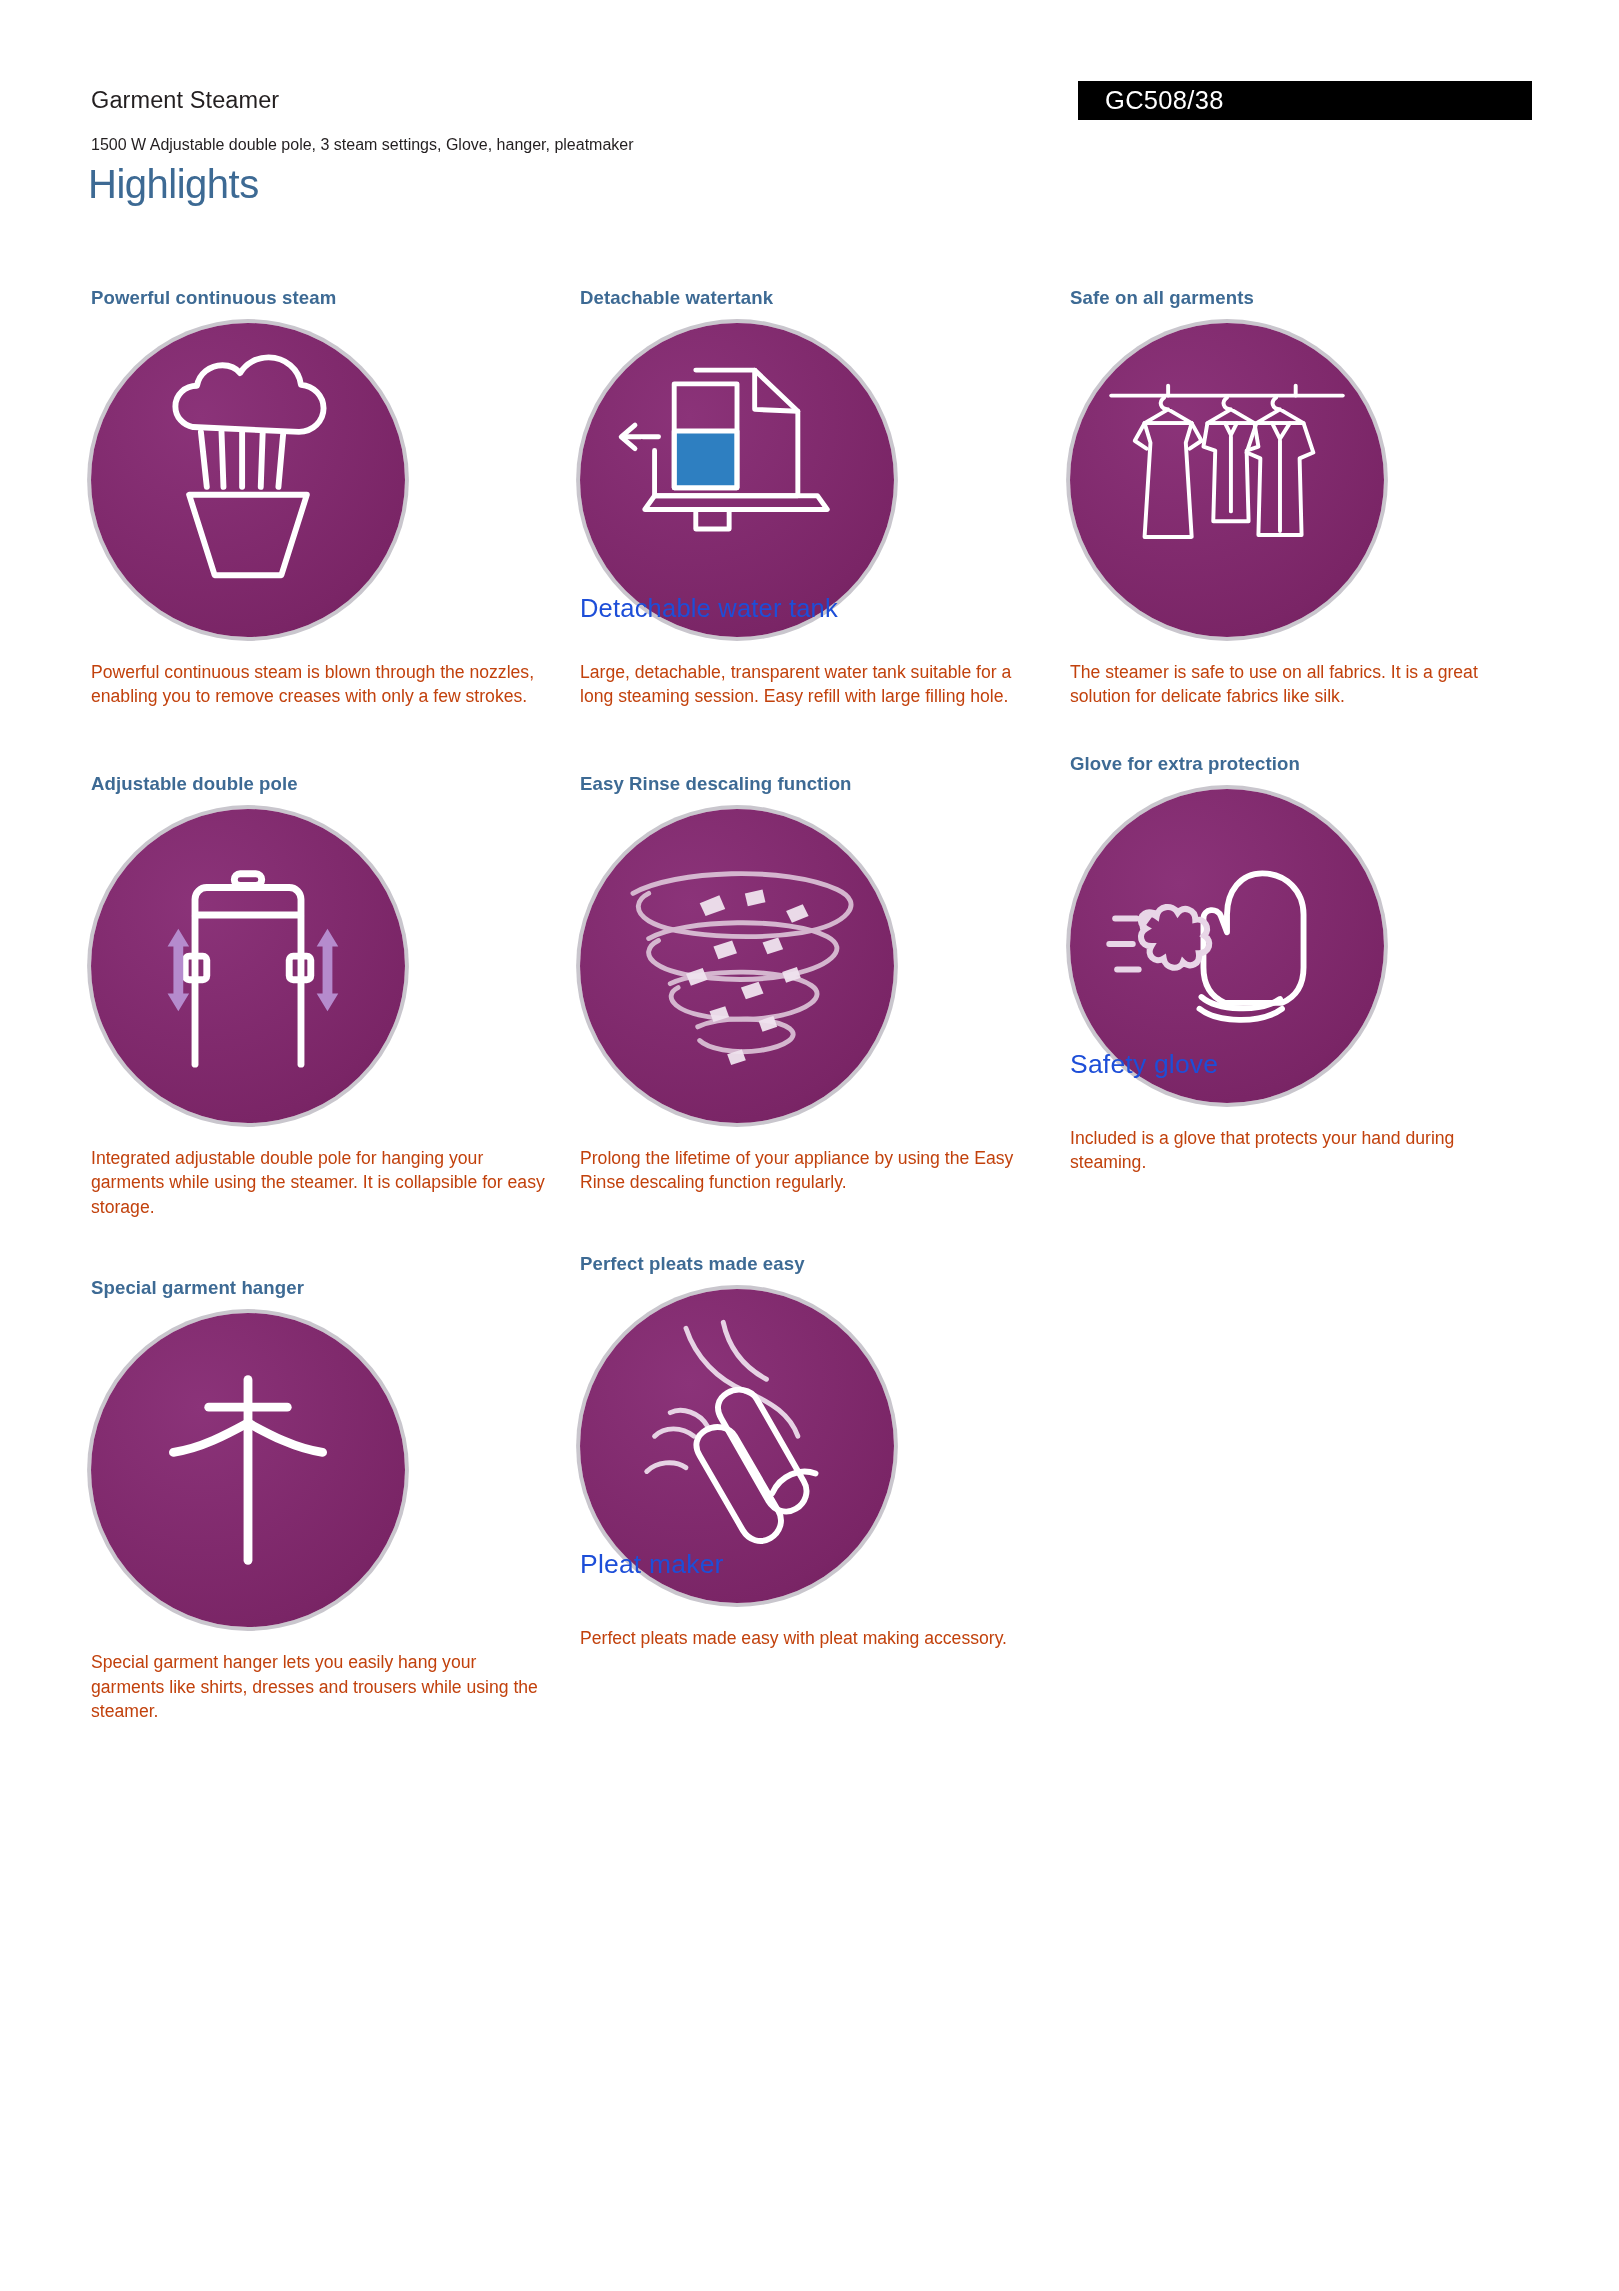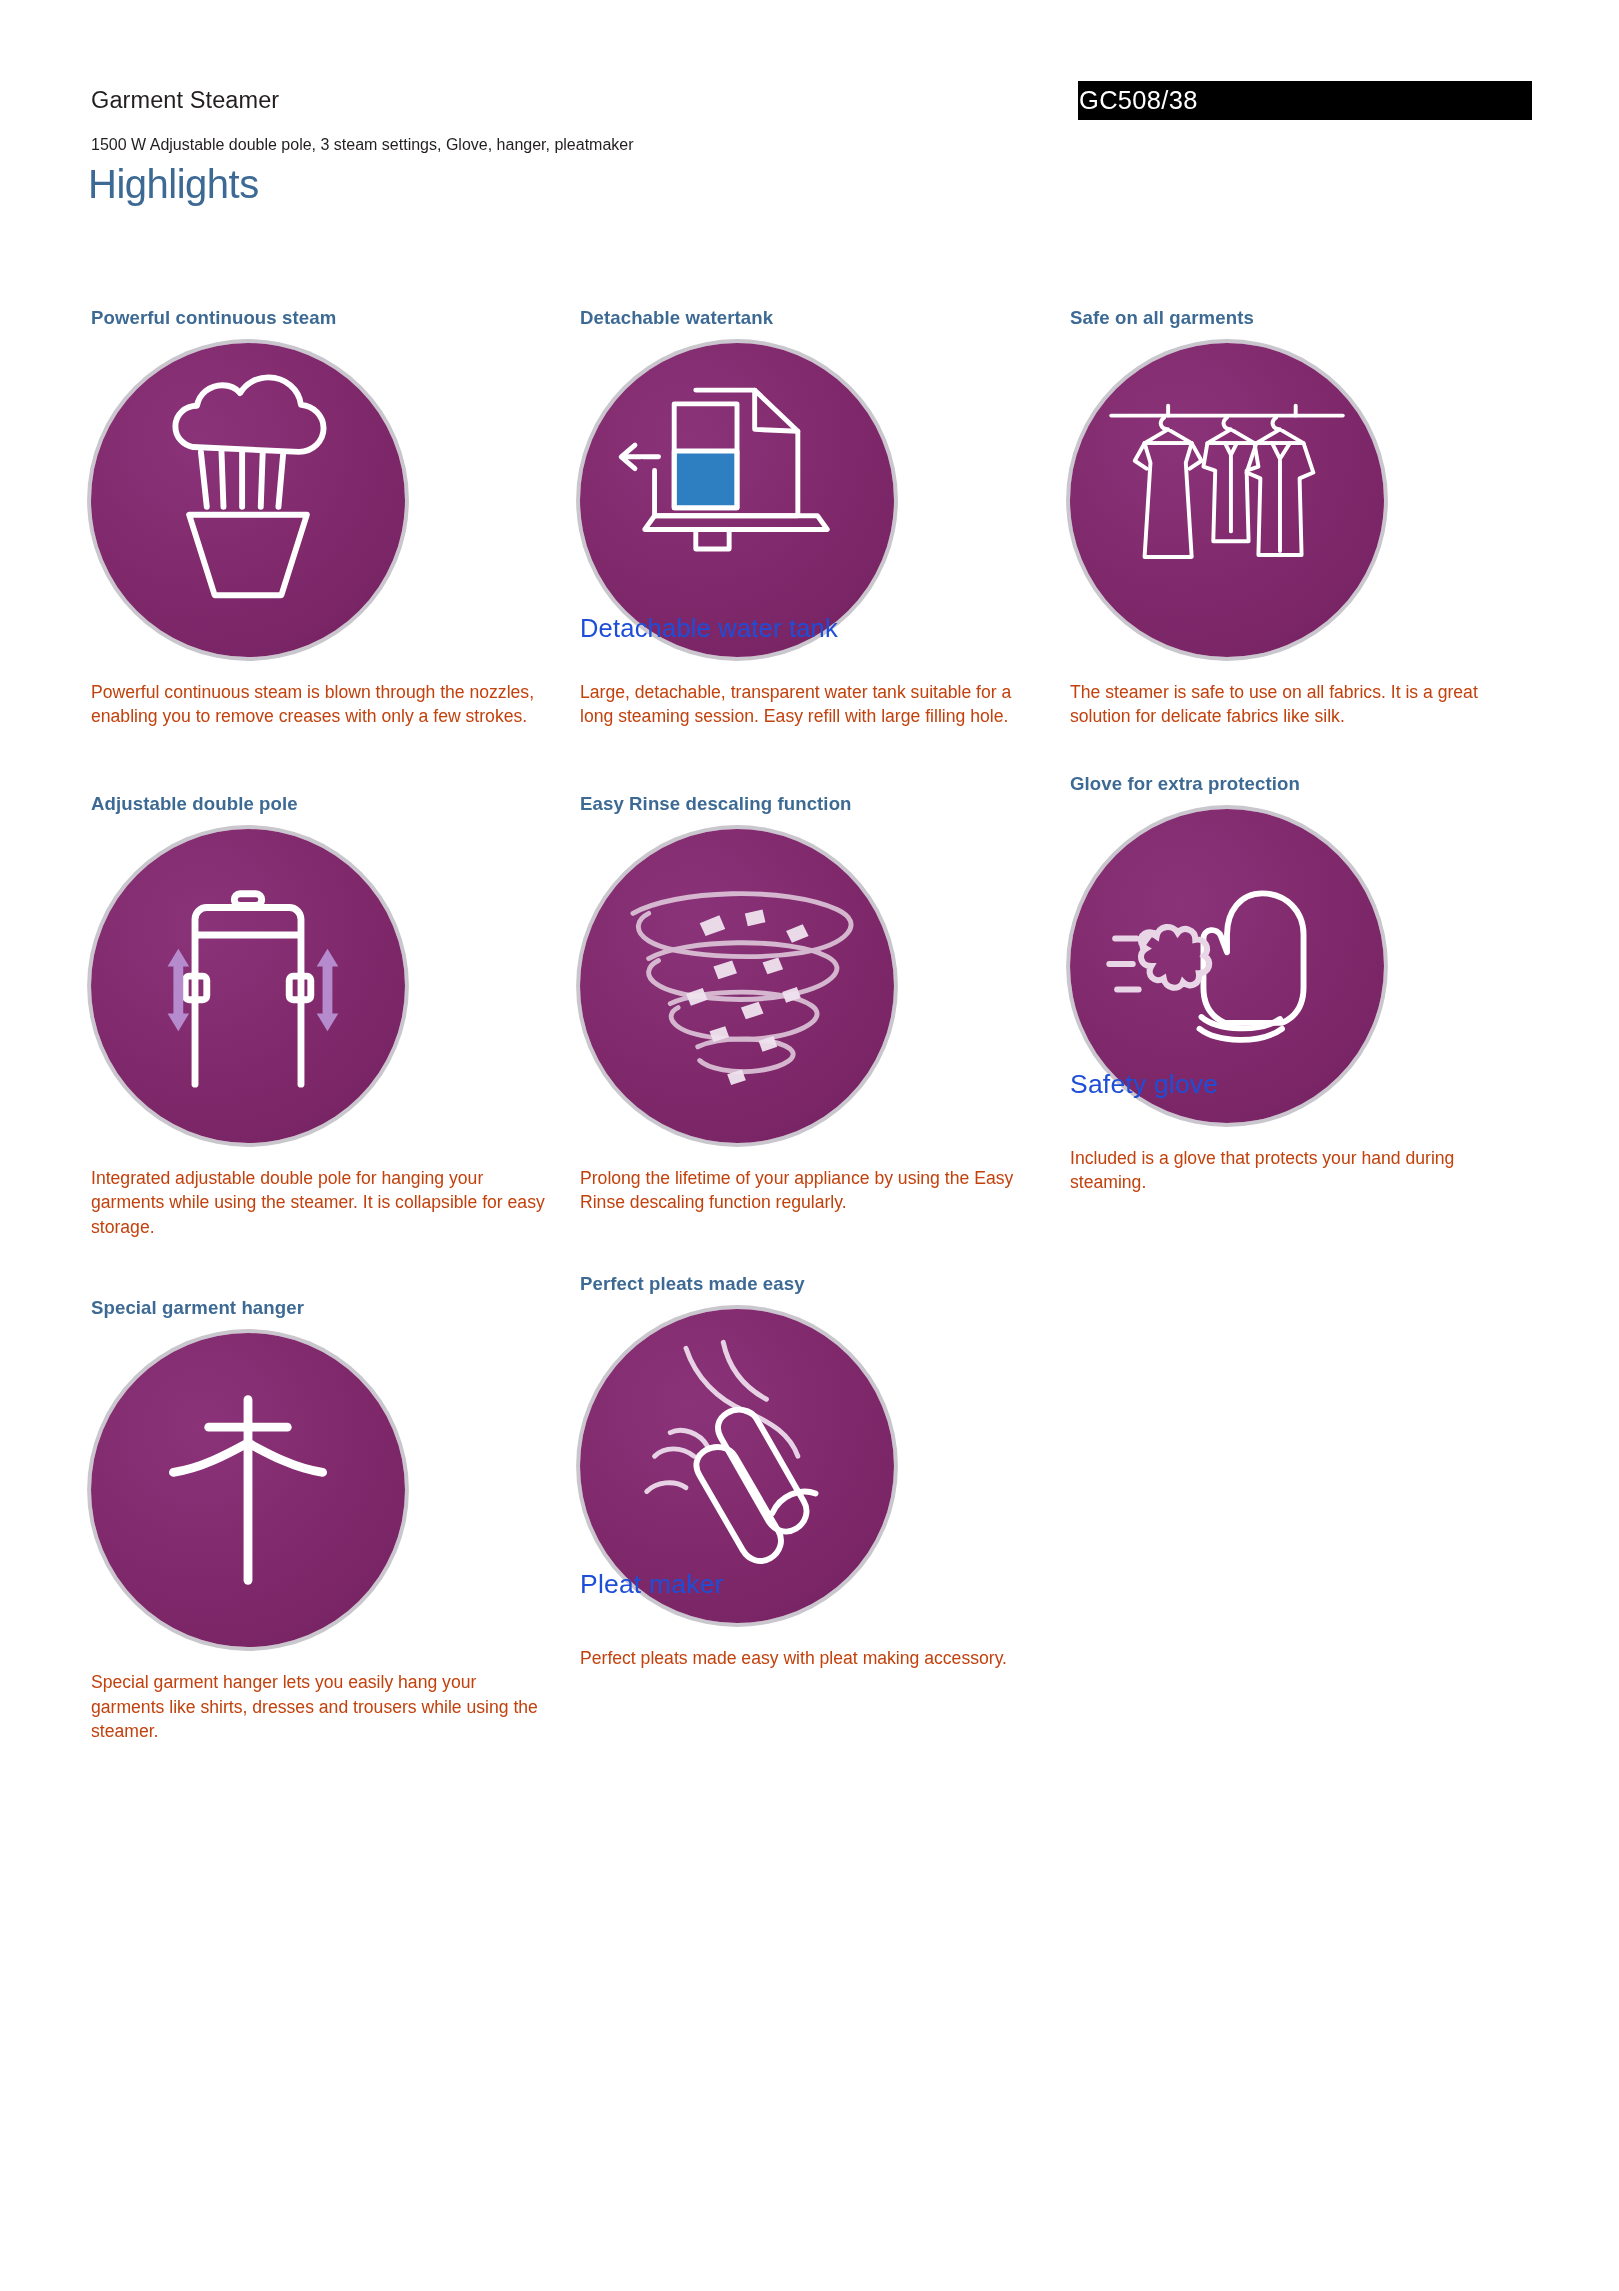--- a/index.html
+++ b/index.html
@@ -45,41 +45,40 @@
     position: absolute;
     right: 0;
     top: -4.9px;
     background: #000000;
     color: #ffffff;
     font-size: 25.5px;
     line-height: 39px;
     height: 39px;
     width: 454px;
     text-align: left;
-    padding-left: 1px;
+    padding-left: 27px;
     box-sizing: border-box;
     letter-spacing: 0.3px;
   }
 
   .highlights-title {
     position: absolute;
     left: 88px;
     top: 162px;
     font-size: 40px;
     color: #3d6a94;
     font-weight: normal;
     letter-spacing: -0.5px;
     font-family: "Liberation Sans", sans-serif;
   }
 
   
   .col {
     position: absolute;
     width: 461px;
-    margin-top: 20px;
   }
   .col-1 { left: 91px; top: 286px; }
   .col-2 { left: 580px; top: 286px; }
   .col-3 { left: 1070px; top: 286px; }
 
   .feature { margin-bottom: 0; }
   .feature-title {
     font-size: 18.6px;
     font-weight: bold;
     color: #3d6a94;

